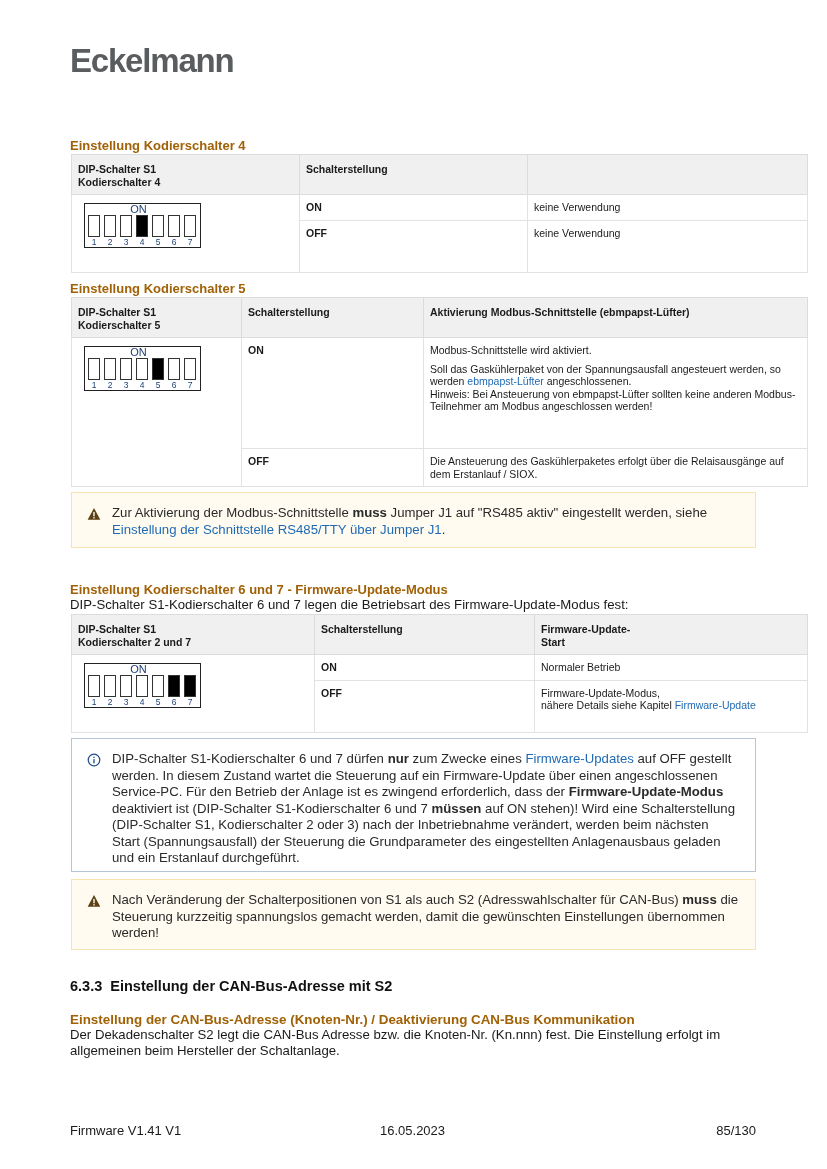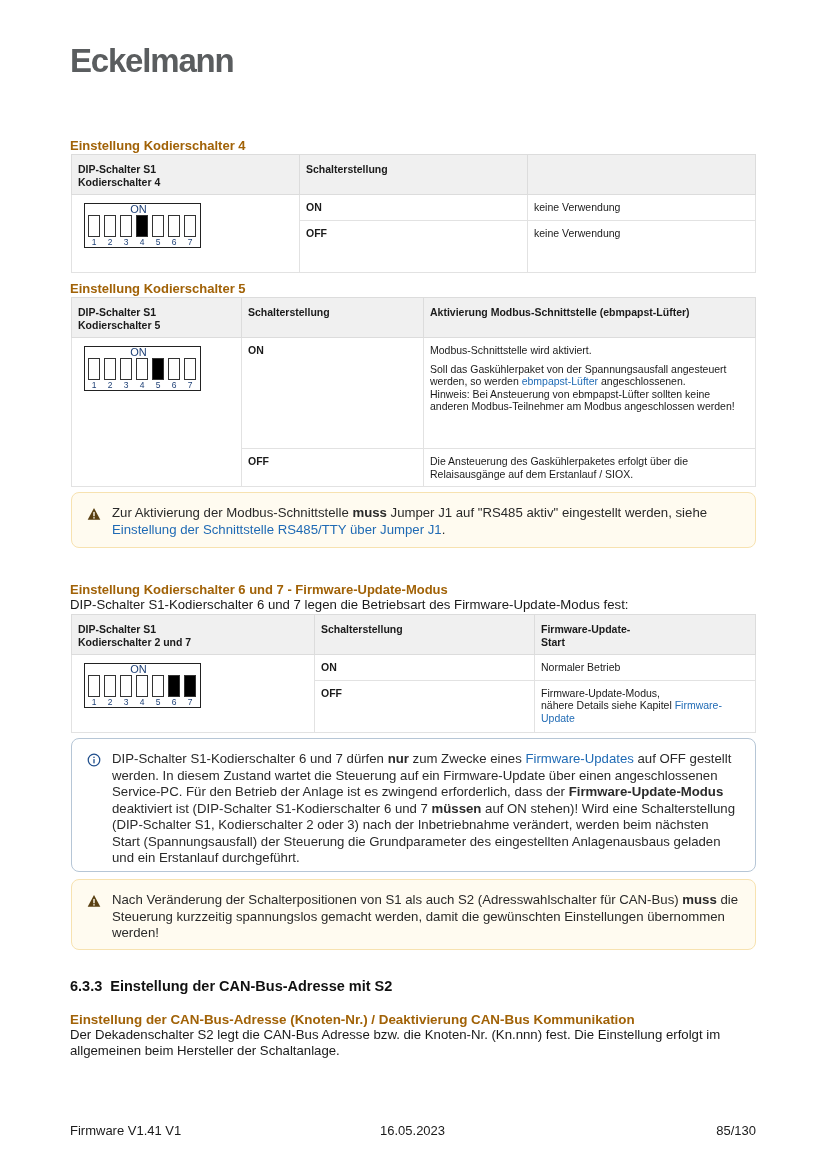--- a/index.html
+++ b/index.html
@@ -4,34 +4,34 @@
 <style>
   * { box-sizing: border-box; margin: 0; padding: 0; }
   html, body { width: 827px; height: 1169px; background: #ffffff; }
   body { position: relative; font-family: "Liberation Sans", sans-serif; color: #1a1a1a; font-size: 13px; overflow: hidden; }
 
   .logo { position: absolute; left: 70px; top: 42px; font-family: "Liberation Sans", sans-serif; font-weight: bold; font-size: 33px; color: #5a5d5f; letter-spacing: -1.2px; }
 
   .h-sec { position: absolute; left: 70px; font-weight: bold; font-size: 13px; color: #a16207; }
   .para { position: absolute; left: 70px; font-size: 13.2px; color: #1a1a1a; line-height: 16px; width: 690px; }
 
-  table.dip { position: absolute; left: 71px; border-collapse: collapse; width: 685px; font-size: 10.5px; }
+  table.dip { position: absolute; left: 71px; border-collapse: collapse; width: 737px; font-size: 10.5px; }
   table.dip th { background: #f0f0f0; text-align: left; vertical-align: top; font-weight: bold; padding: 8px 6px 6px 6px; border: 1px solid #dcdcdc; line-height: 12.5px; color: #1a1a1a; }
   table.dip td { border: 1px solid #e2e2e2; vertical-align: top; padding: 6px 6px 6px 6px; line-height: 12.5px; color: #1a1a1a; }
   table.dip td.bold { font-weight: bold; }
   table.dip td p + p { margin-top: 6px; }
   .link { color: #1f6ab4; }
 
   .dipimg { width: 117px; height: 45px; border: 1.5px solid #222; position: relative; margin: 2px 0 0 6px; background: #fff; }
   .dipimg .on { position: absolute; top: -1px; left: 0; right: 0; text-align: center; font-size: 11px; color: #1d3f75; line-height: 12px; padding-right: 8px; }
   .dipimg .sw { position: absolute; top: 11px; width: 12px; height: 22px; border: 1px solid #333; background: #fff; }
   .dipimg .sw.black { background: #000; }
   .dipimg .num { position: absolute; top: 33px; font-size: 8.5px; color: #1d3f75; width: 12px; text-align: center; line-height: 10px; }
 
-  .note { position: absolute; left: 71px; width: 685px; border-radius: 8px; font-size: 13.2px; line-height: 16.5px; color: #2a2a2a; padding: 12px 16px 12px 40px; }
+  .note { position: absolute; left: 71px; width: 685px; border-radius: 0; font-size: 13.2px; line-height: 16.5px; color: #2a2a2a; padding: 12px 16px 12px 40px; }
   .note.warn { background: #fffbf0; border: 1px solid #f7e2b0; }
   .note.info { background: #ffffff; border: 1px solid #b6c6d6; }
   .note .ico { position: absolute; left: 15px; top: 14px; width: 14px; height: 14px; }
 
   .h-chapter { position: absolute; left: 70px; font-weight: bold; font-size: 14.5px; color: #111; }
 
   .footer { position: absolute; top: 1123px; font-size: 13px; color: #1a1a1a; text-align: center; }
 </style>
 </head>
 <body>

